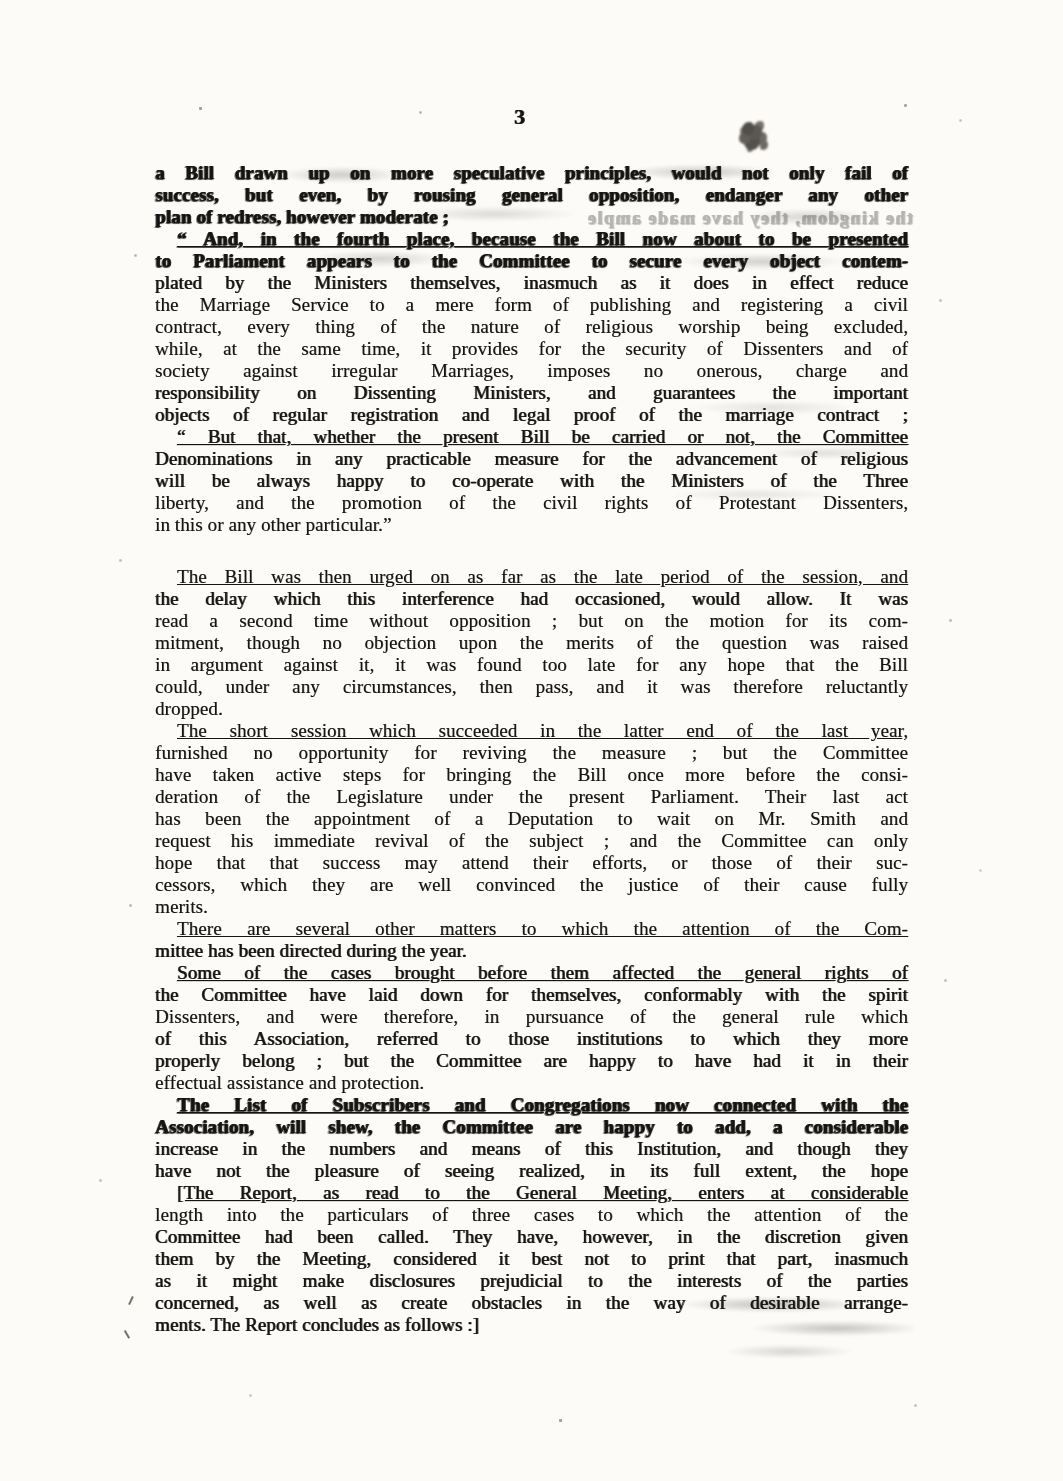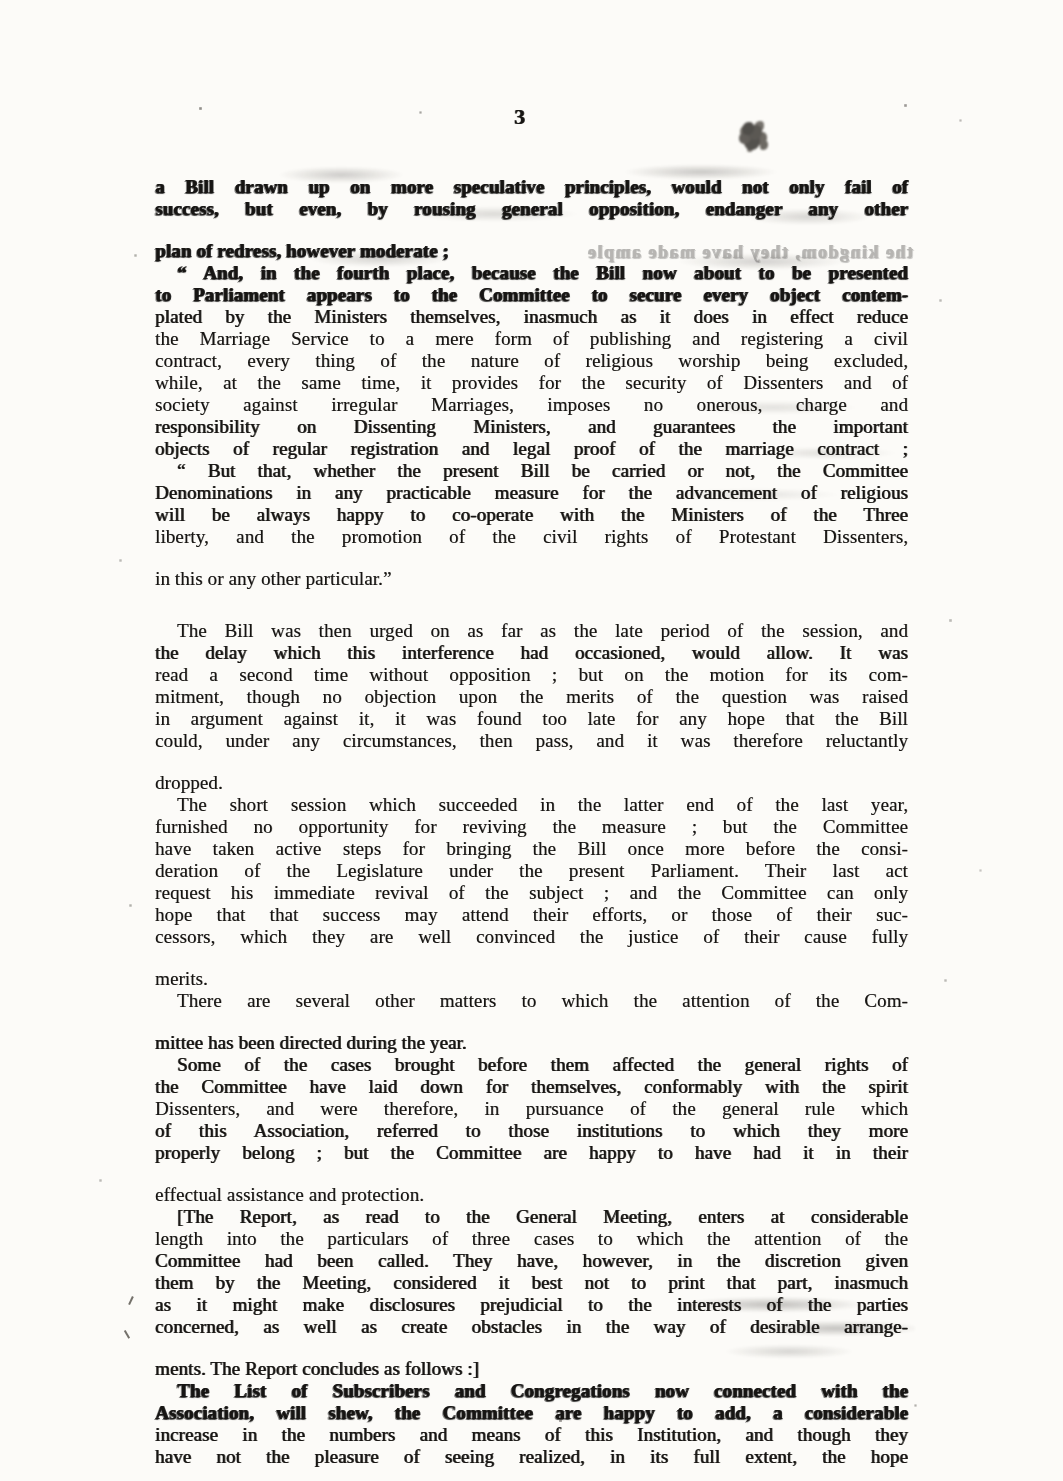--- a/index.html
+++ b/index.html
@@ -14,36 +14,36 @@
     color:#171513;
     overflow:hidden;
   }
   .pageno {
     position:absolute; top:104px; left:155px; width:730px;
     text-align:center;
     font-size:22px; font-weight:bold;
     letter-spacing:1px;
   }
   .text-block {
-    position:absolute; top:176px; left:155px; width:753px;
+    position:absolute; top:162px; left:155px; width:753px;
   }
   .para { margin:0; }
   .para.gap-before { margin-top:30px; }
   .ln {
     position:relative;
     height:22px; line-height:22px;
     font-size:19px;
     letter-spacing:0.1px;
     text-align:justify;
     text-align-last:justify;
     white-space:nowrap;
     overflow:visible;
   }
-  .ln.end { text-align-last:left;margin-top:20px; }
-  .ln.in  { padding-left:22px; }
+  .ln.end { text-align-last:left; }
+  .ln.in  { padding-left:22px;text-decoration:underline; }
   
   .d1 { text-shadow: 0.5px 0 0 rgba(15,13,10,.5); }
   .d2 { text-shadow: 0.8px 0 0 rgba(15,13,10,.75), -0.4px 0.4px 0.5px rgba(15,13,10,.4); }
   .d3 {
     font-weight:bold;
     text-shadow: 1px 0 0 rgba(5,5,5,.8), -1px 0.6px 0 rgba(5,5,5,.45), 0.5px 1px 1px rgba(5,5,5,.55);
     filter: blur(0.35px);
   }
   .mirror {
     position:absolute; right:-6px; top:1px;
@@ -171,56 +171,57 @@
       <div class="ln d1">in argument against it, it was found too late for any hope that the Bill</div>
       <div class="ln d1">could, under any circumstances, then pass, and it was therefore reluctantly</div>
       <div class="ln d1 end">dropped.</div>
     </div>
 
     <div class="para">
       <div class="ln d1 in">The short session which succeeded in the latter end of the last year,</div>
       <div class="ln d1">furnished no opportunity for reviving the measure ; but the Committee</div>
       <div class="ln d1">have taken active steps for bringing the Bill once more before the consi-</div>
       <div class="ln d1">deration of the Legislature under the present Parliament.  Their last act</div>
+      <div class="ln d1">has been the appointment of a Deputation to wait on Mr. Smith and</div>
       <div class="ln d1">request his immediate revival of the subject ; and the Committee can only</div>
       <div class="ln d1">hope that that success may attend their efforts, or those of their suc-</div>
       <div class="ln d1">cessors, which they are well convinced the justice of their cause fully</div>
       <div class="ln d1 end">merits.</div>
     </div>
 
     <div class="para">
       <div class="ln d1 in">There are several other matters to which the attention of the Com-</div>
       <div class="ln d2 end">mittee has been directed during the year.</div>
     </div>
 
     <div class="para">
       <div class="ln d2 in">Some of the cases brought before them affected the general rights of</div>
       <div class="ln d2">the Committee have laid down for themselves, conformably with the spirit</div>
       <div class="ln d1">Dissenters, and were therefore, in pursuance of the general rule which</div>
       <div class="ln d2">of this Association, referred to those institutions to which they more</div>
       <div class="ln d2">properly belong ; but the Committee are happy to have had it in their</div>
       <div class="ln d1 end">effectual assistance and protection.</div>
+    </div>
+
+    <div class="para">
+      <div class="ln d3 in">The List of Subscribers and Congregations now connected with the</div>
+      <div class="ln d3">Association, will shew, the Committee are happy to add, a considerable</div>
+      <div class="ln d2">increase in the numbers and means of this Institution, and though they</div>
+      <div class="ln d2">have not the pleasure of seeing realized, in its full extent, the hope</div>
     </div>
 
     <div class="para">
       <div class="ln d2 in">[The Report, as read to the General Meeting, enters at considerable</div>
       <div class="ln d1">length into the particulars of three cases to which the attention of the</div>
       <div class="ln d2">Committee had been called.  They have, however, in the discretion given</div>
       <div class="ln d2">them by the Meeting, considered it best not to print that part, inasmuch</div>
       <div class="ln d2">as it might make disclosures prejudicial to the interests of the parties</div>
       <div class="ln d2">concerned, as well as create obstacles in the way of desirable arrange-</div>
       <div class="ln d2 end">ments.  The Report concludes as follows :]</div>
     </div>
 
-    <div class="para">
-      <div class="ln d3 in">The List of Subscribers and Congregations now connected with the</div>
-      <div class="ln d3">Association, will shew, the Committee are happy to add, a considerable</div>
-      <div class="ln d2">increase in the numbers and means of this Institution, and though they</div>
-      <div class="ln d2">have not the pleasure of seeing realized, in its full extent, the hope</div>
-    </div>
-
   </div>
 
   <div class="margin-mark" id="mark1"></div>
   <div class="margin-mark" id="mark2"></div>
   <div class="speckles"></div>
 
 </div>
 
 </body></html>

